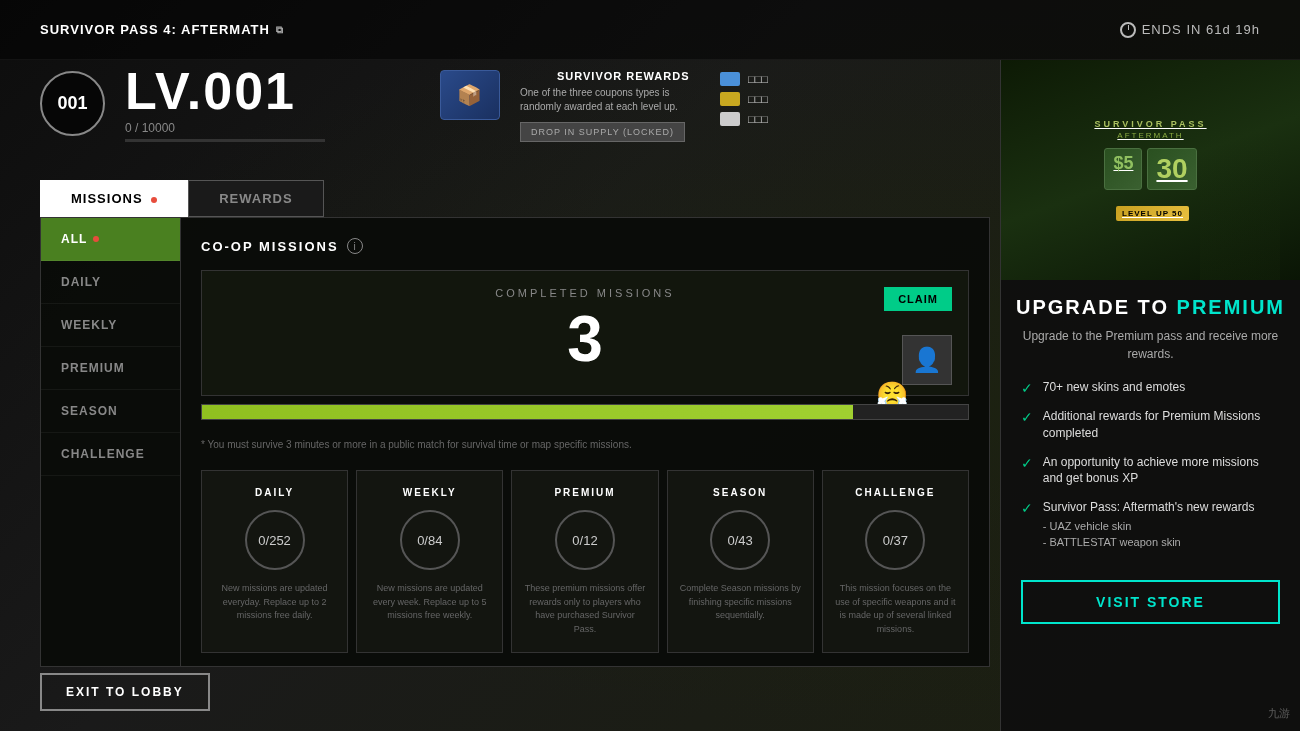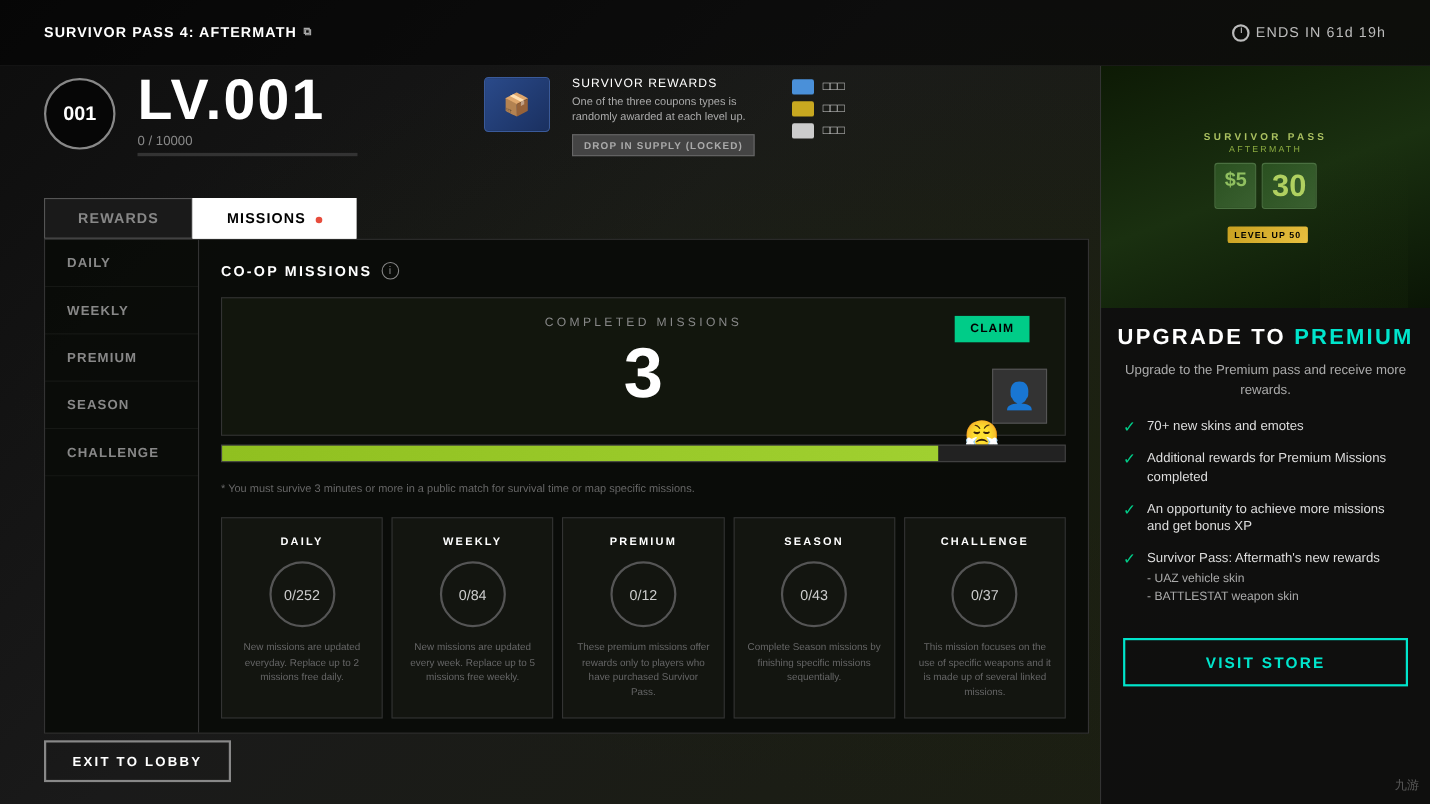--- a/index.html
+++ b/index.html
@@ -151,43 +151,43 @@
       display: flex;
       align-items: center;
       justify-content: center;
       font-size: 20px;
     }
     .reward-info {
       flex: 1;
     }
     .reward-title {
       font-size: 11px;
-      font-weight: normal;
+      font-weight: bold;
       letter-spacing: 1px;
       color: #fff;
       text-transform: uppercase;
+      margin-left: 37px;
     }
     .reward-desc {
       font-size: 10px;
       color: #aaa;
       margin-top: 4px;
       max-width: 180px;
       line-height: 1.4;
     }
     .drop-btn {
       margin-top: 8px;
       background: #444;
       border: 1px solid #666;
       color: #aaa;
       font-size: 9px;
       padding: 4px 10px;
       text-transform: uppercase;
       letter-spacing: 1px;
       cursor: pointer;
-      font-weight: bold;
     }
     .reward-list {
       display: flex;
       flex-direction: column;
       gap: 6px;
       margin-top: 2px;
     }
     .reward-item {
       display: flex;
       align-items: center;
@@ -216,20 +216,21 @@
     }
     .premium-card-image {
       width: 100%;
       height: 220px;
       background: linear-gradient(135deg, #1a2a10, #2a3a15, #1a2a10);
       position: relative;
       overflow: hidden;
       display: flex;
       align-items: center;
       justify-content: center;
+      text-decoration: underline;
     }
     .premium-card-bg {
       position: absolute;
       inset: 0;
       background: linear-gradient(160deg, #0d1a05 0%, #1a3010 50%, #0a1505 100%);
     }
     .premium-card-content {
       position: relative;
       z-index: 2;
       text-align: center;
@@ -456,21 +457,21 @@
     .completed-number {
       font-size: 64px;
       font-weight: 900;
       color: #fff;
       line-height: 1;
       margin: 8px 0;
     }
     .claim-btn {
       position: absolute;
       top: 16px;
-      right: 32px;
+      right: 16px;
       background: #00cc88;
       color: #000;
       font-size: 11px;
       font-weight: bold;
       letter-spacing: 1px;
       padding: 6px 14px;
       border: none;
       cursor: pointer;
       text-transform: uppercase;
     }
@@ -626,32 +627,36 @@
     </div>
     <div class="reward-item">
       <div class="reward-color-box" style="background:#cccccc;"></div>
       <span>□□□</span>
     </div>
   </div>
 </div>
 
 <div style="position:absolute; top:180px; left:40px; right:310px;">
   <div class="tabs">
-    <div class="tab">
-      <span>REWARDS</span>
-    </div>
     <div class="tab active">
       <span>MISSIONS</span>
       <span class="tab-dot"></span>
     </div>
+    <div class="tab">
+      <span>REWARDS</span>
+    </div>
   </div>
 
   <div class="mission-panel" style="height: 450px;">
 
     <div class="mission-sidebar">
+      <div class="sidebar-item active">
+        <span>ALL</span>
+        <span class="dot"></span>
+      </div>
       <div class="sidebar-item">
         <span>DAILY</span>
       </div>
       <div class="sidebar-item">
         <span>WEEKLY</span>
       </div>
       <div class="sidebar-item">
         <span>PREMIUM</span>
       </div>
       <div class="sidebar-item">

